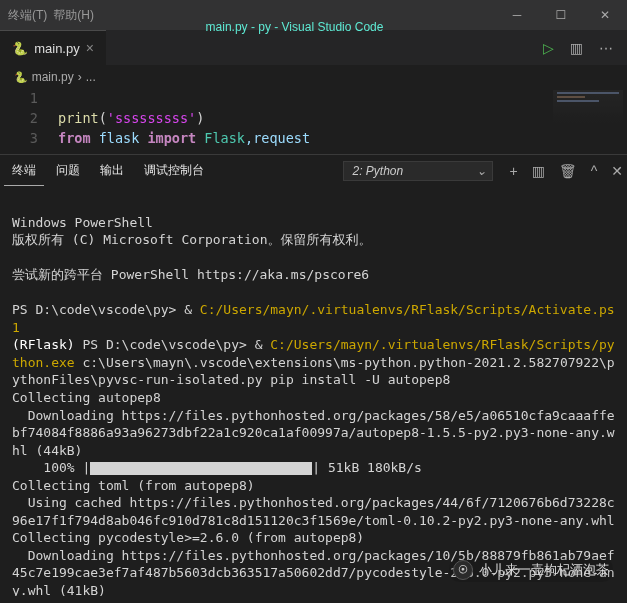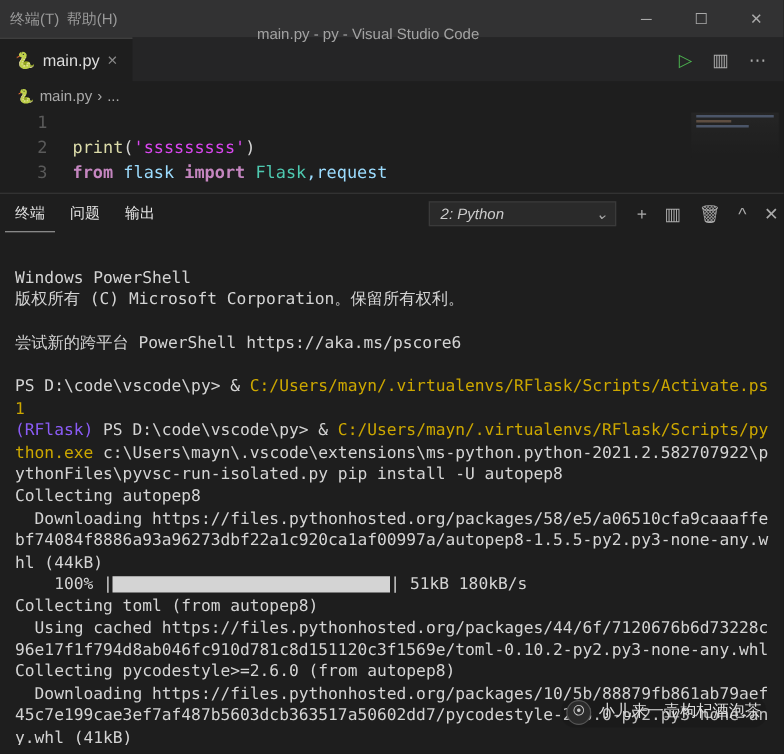--- a/index.html
+++ b/index.html
@@ -17,21 +17,21 @@
     background: #323233;
     display: flex;
     align-items: center;
     justify-content: space-between;
     padding: 0 0 0 8px;
     font-size: 12px;
     color: #999;
     gap: 44px;
   }
   .titlebar-left { display: flex; gap: 6px; }
-  .titlebar-center { color: #a3a3a3; margin-top: 24px; }
+  .titlebar-center { color: #5eead4; margin-top: 24px; }
   .titlebar-right { display: flex; }
   .win-btn { width: 44px; height: 30px; display: flex; align-items: center; justify-content: center; color: #aaa; }
   .tabbar {
     height: 36px;
     background: #252526;
     display: flex;
     align-items: center;
     justify-content: space-between;
     border-bottom: 1px solid #1e1e1e;
   }
@@ -107,21 +107,21 @@
     line-height: 1.35;
     padding: 10px 12px;
     color: #d4d4d4;
     height: 410px;
     overflow: hidden;
     white-space: pre-wrap;
     word-break: break-all;
     position: relative;
   }
   .ylw { color: #cca700; }
-  .grn { color: #8b5cf6; }
+  .grn { color: #ffffff; }
   .bar { display: inline-block; height: 13px; background: #d4d4d4; vertical-align: middle; width: 222px; }
   .wm {
     position: absolute;
     right: 14px; bottom: 14px;
     display: flex; align-items: center;
     color: #ddd; font-size: 13px;
     gap: 6px;
     background: rgba(0,0,0,.1);
     padding: 2px 4px;
     border-radius: 10px;
@@ -183,20 +183,21 @@
   <div class="line">
       <div class="gutter">3</div>
       <div class="code"><span class="k">from</span><span class="p"> </span><span class="n">flask</span><span class="p"> </span><span class="k">import</span><span class="p"> </span><span class="cls">Flask</span><span class="n">,request</span></div>
     </div>
 </div>
 
 <div class="panel-header">
   <div class="ptab active">终端</div>
   <div class="ptab">问题</div>
   <div class="ptab">输出</div>
+  <div class="ptab">调试控制台</div>
   <div class="spacer"></div>
   <div class="term-select">
     <span>2: Python</span>
     <span class="chev">⌄</span>
   </div>
   <div class="panel-actions">
     <span>+</span>
     <span>▥</span>
     <span>🗑</span>
     <span>^</span>

